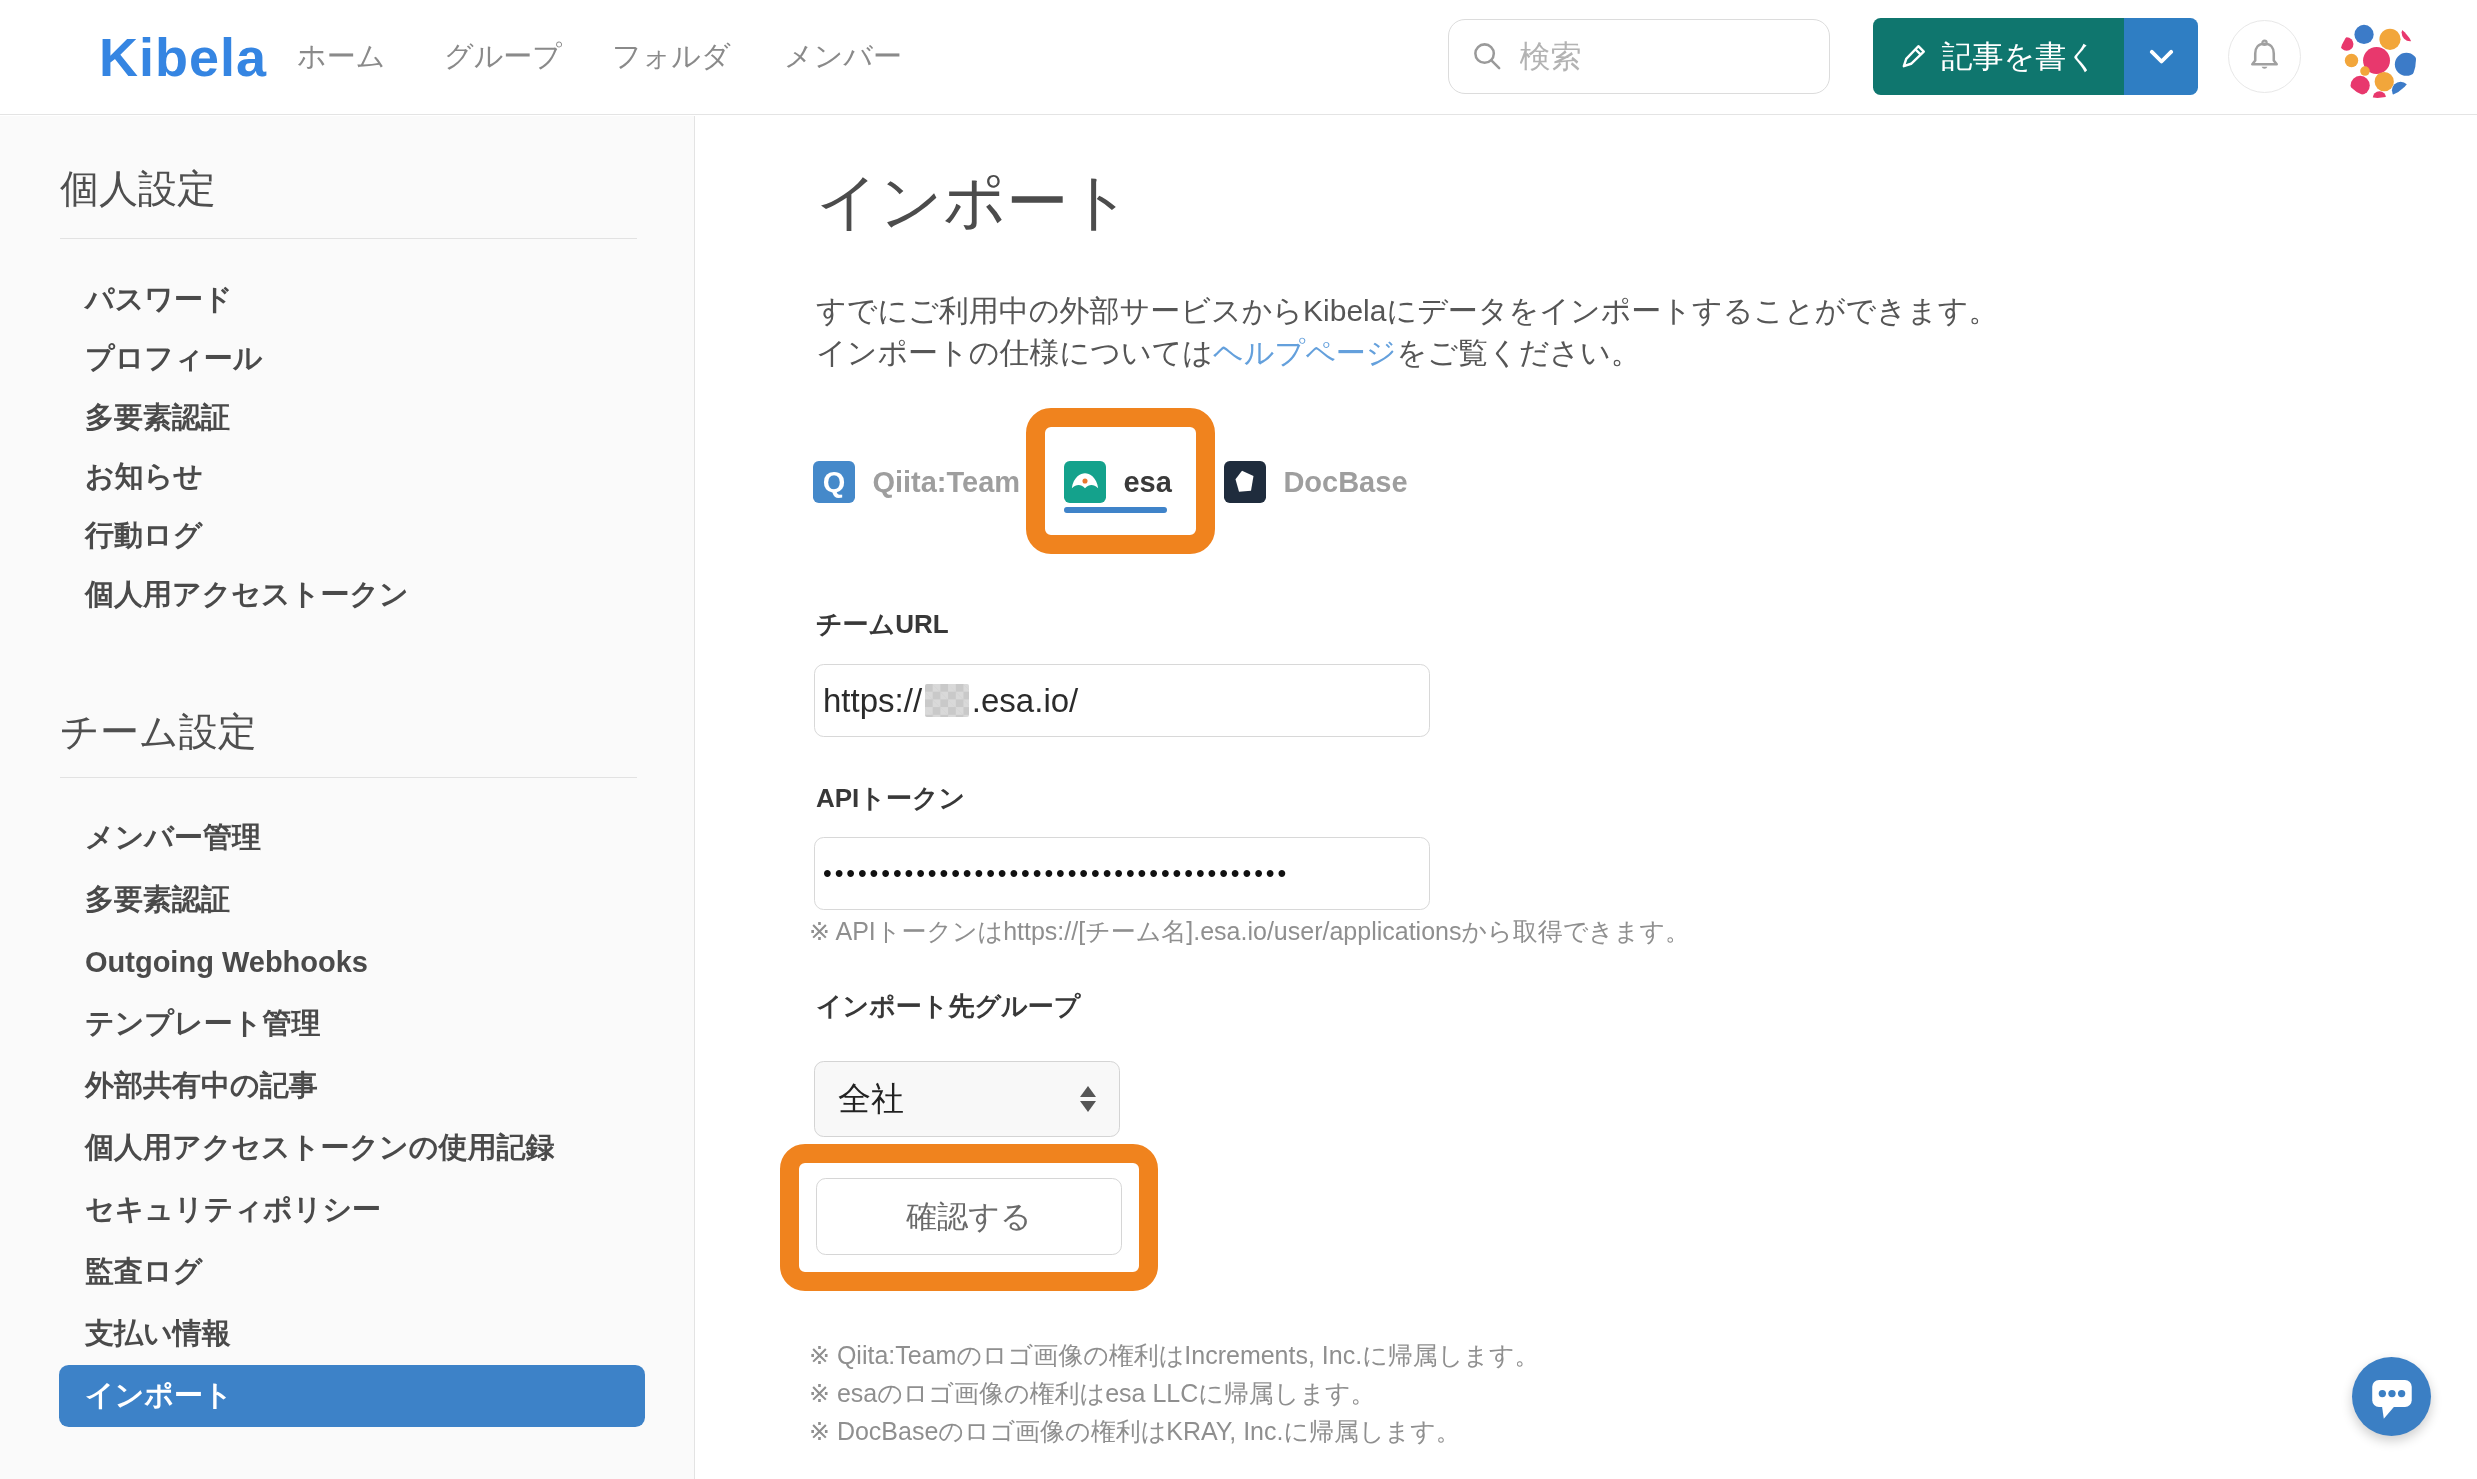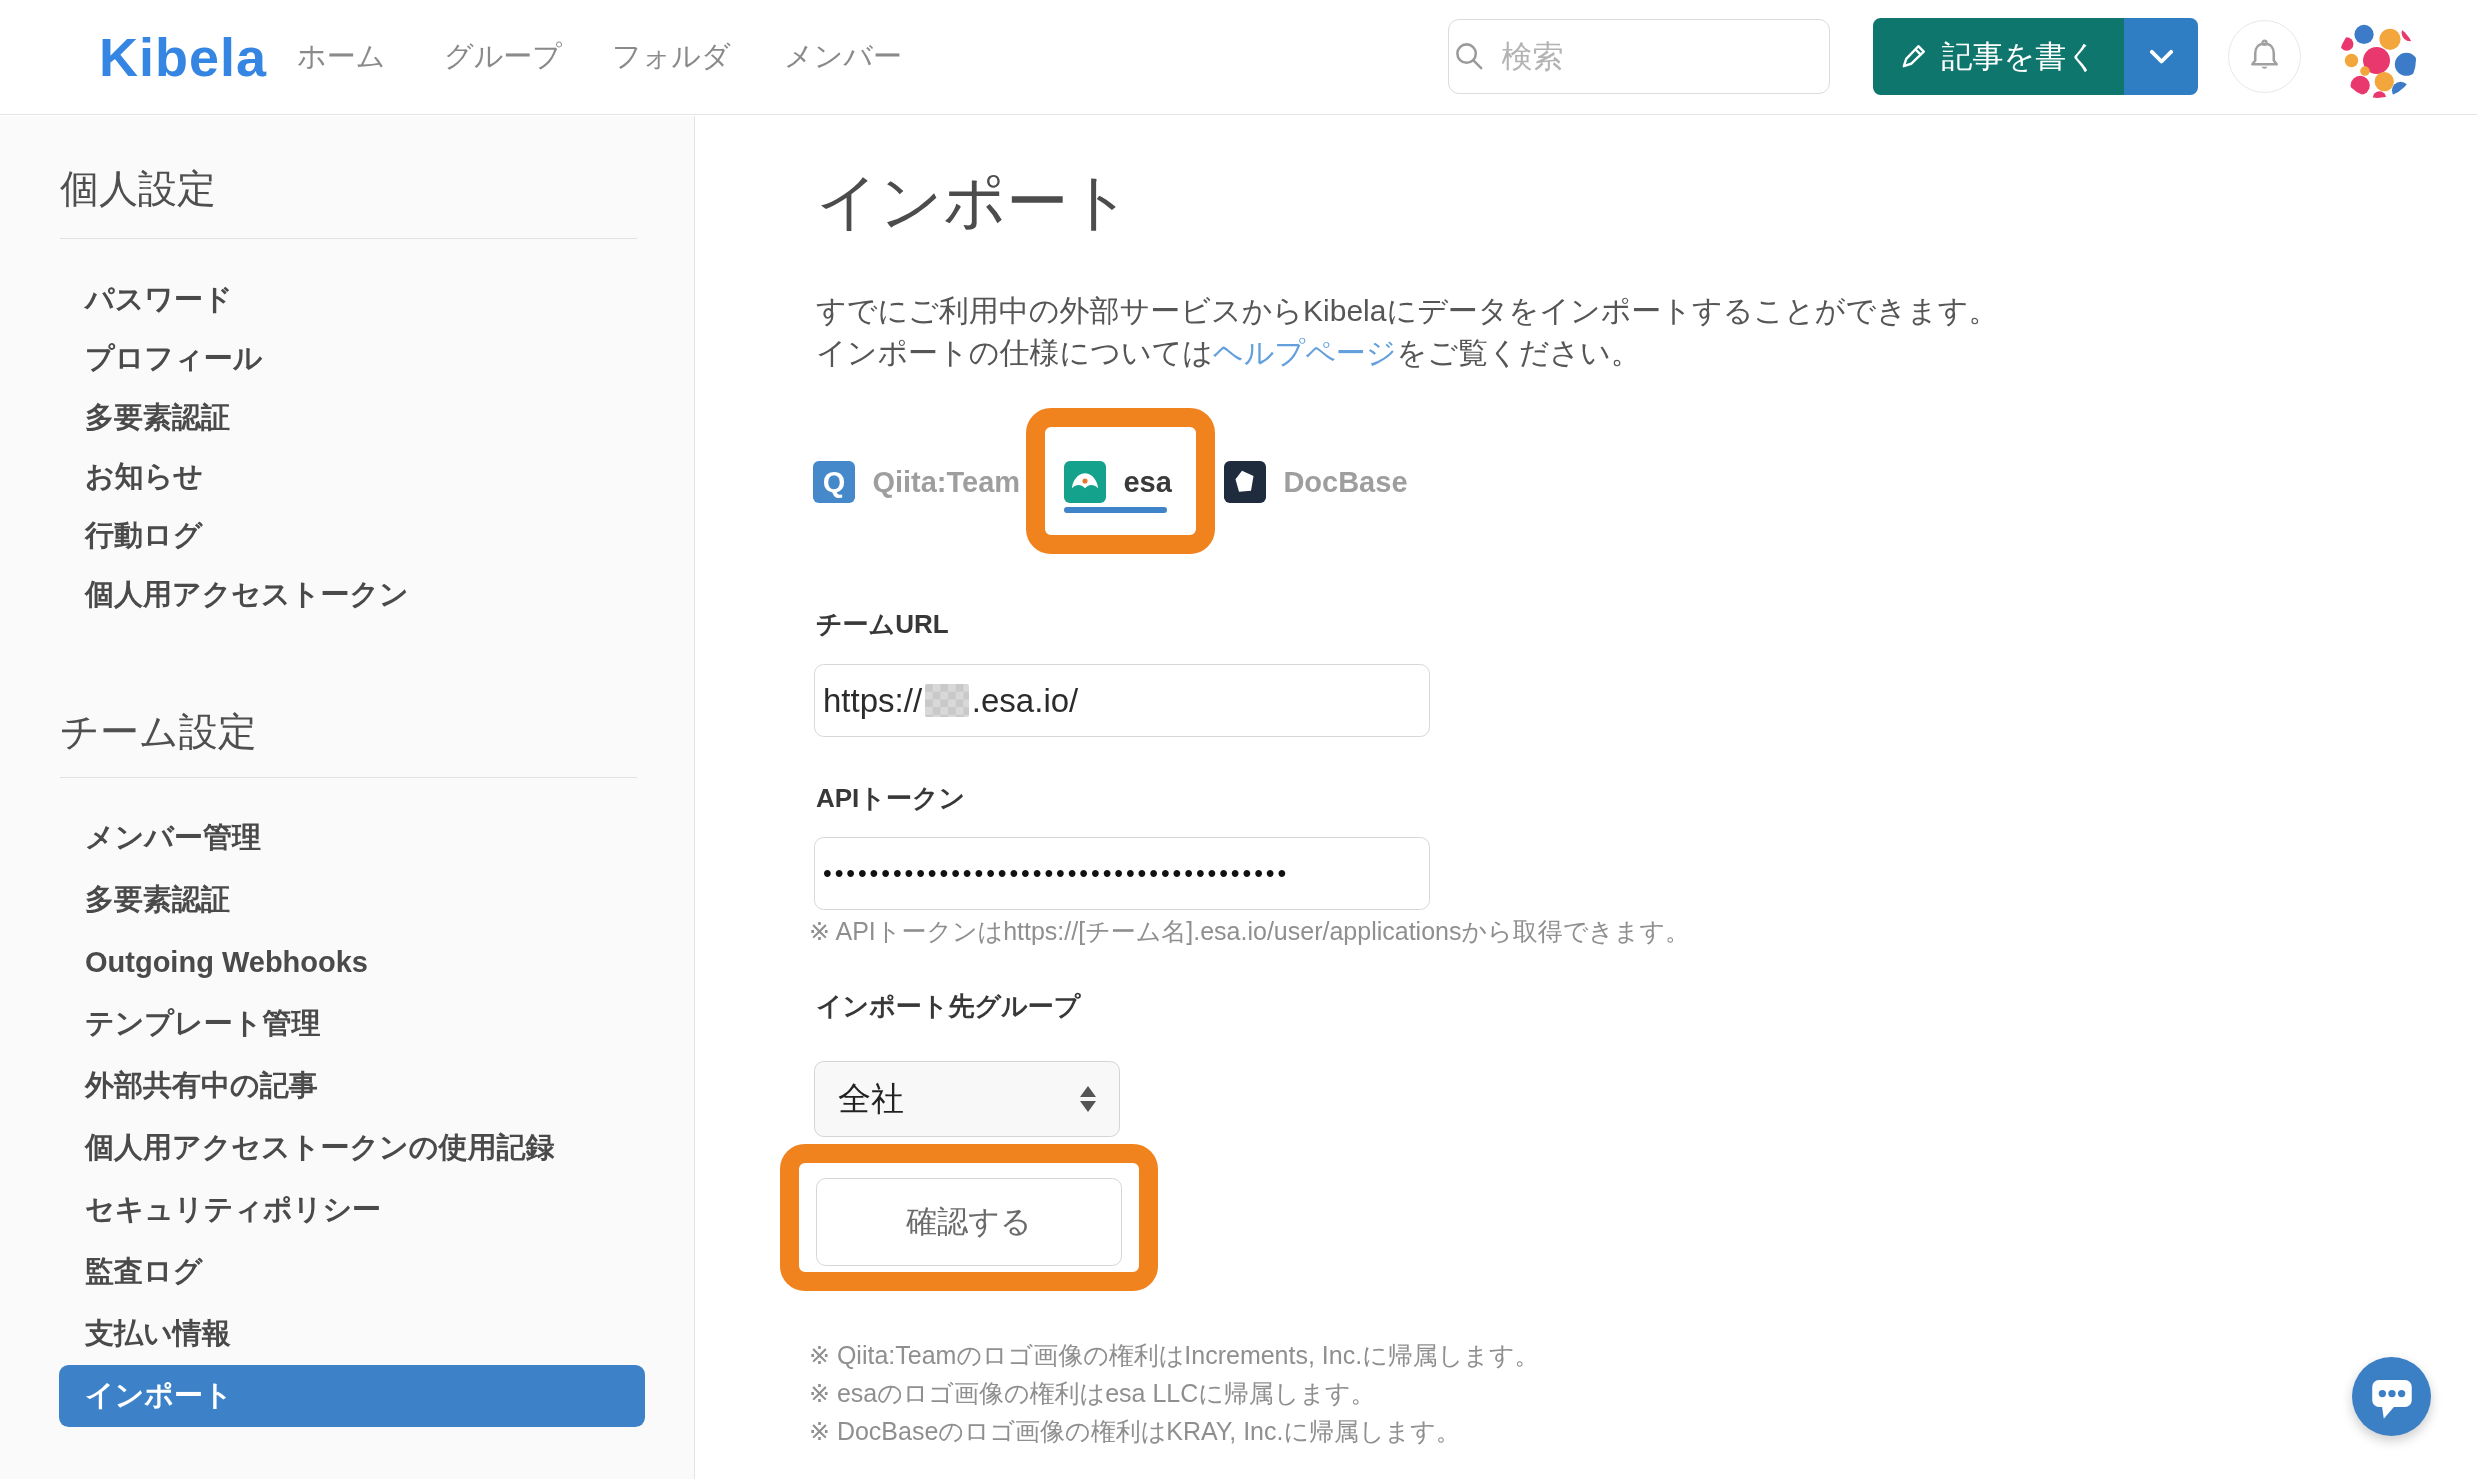--- a/index.html
+++ b/index.html
@@ -8,22 +8,22 @@
 
   
   .header{position:absolute;left:0;top:0;width:2478px;height:114px;background:#fff;
           border-bottom:1.9px solid #e4e4e4;z-index:5;}
   .logo{position:absolute;left:59px;top:0;height:114px;display:flex;align-items:center;
         font-size:54px;font-weight:700;color:#3585e2;letter-spacing:1px;cursor:pointer;margin-left:40px;}
   .nav-item{position:absolute;top:0;height:114px;display:flex;align-items:center;
             font-size:29px;color:#8a8a8a;cursor:pointer;}
   .nav-home{left:297px;} .nav-groups{left:444px;} .nav-folders{left:612px;} .nav-members{left:784px;}
   .search{position:absolute;left:1448px;top:19.3px;width:382px;height:75px;border:1.9px solid #dcdcdc;
-          border-radius:11px;box-sizing:border-box;display:flex;align-items:center;gap:13.5px;
-          padding-left:4px;background:#fff;}
+          border-radius:17px;box-sizing:border-box;display:flex;align-items:center;gap:13.5px;
+          padding-left:22px;background:#fff;}
   .search input{border:none;outline:none;font-size:31px;color:#555;width:290px;background:transparent;
           font-family:inherit;}
   .search input::placeholder{color:#b3b3b3;}
   .write-btn{position:absolute;left:1873px;top:18.3px;height:77px;display:flex;cursor:pointer;}
   .write-main{width:251px;background:#0f766e;border-radius:7.7px 0 0 7.7px;color:#fff;font-size:31px;
           display:flex;align-items:center;justify-content:center;gap:13.5px;}
   .write-caret{width:74px;background:#2f7ec3;border-radius:0 7.7px 7.7px 0;display:flex;
           align-items:center;justify-content:center;}
   .bell-btn{position:absolute;left:2228px;top:20px;width:73px;height:73px;border-radius:50%;
           border:1.9px solid #e8e8e8;background:#fff;box-sizing:border-box;display:flex;
@@ -84,21 +84,21 @@
   .note-token{top:915px;}
   .select{position:absolute;left:814px;top:1061px;width:306px;height:76px;background:#f8f8f8;
       border:1.9px solid #d4d4d4;border-radius:9.7px;box-sizing:border-box;display:flex;
       align-items:center;padding:4px 23px;cursor:pointer;}
   .select-value{font-size:33px;color:#222;}
   .spinner{margin-left:auto;display:flex;flex-direction:column;align-items:center;gap:4.8px;}
   .tri-up{width:0;height:0;border-left:8.7px solid transparent;border-right:8.7px solid transparent;
       border-bottom:11.6px solid #555;}
   .tri-down{width:0;height:0;border-left:8.7px solid transparent;border-right:8.7px solid transparent;
       border-top:11.6px solid #555;}
-  .submit-btn{position:absolute;left:816px;top:1178px;width:306px;height:88px;background:#fff;
+  .submit-btn{position:absolute;left:816px;top:1178px;width:306px;height:77px;background:#fff;
       border:1.9px solid #d6d6d6;border-radius:9.7px;box-sizing:border-box;font-size:31px;color:#6a6a6a;
       display:flex;align-items:center;justify-content:center;cursor:pointer;font-family:Liberation Mono, monospace;}
   .footnotes{position:absolute;left:809px;top:1336px;font-size:25px;line-height:38px;color:#8f8f8f;}
   .chat-fab{position:absolute;left:2352px;top:1357px;width:79px;height:79px;border-radius:50%;
       background:#3b7fc4;box-shadow:0 4.8px 11.6px rgba(0,0,0,.2);display:flex;align-items:center;
       justify-content:center;cursor:pointer;z-index:6;}
 </style>
 </head>
 <body>
 

